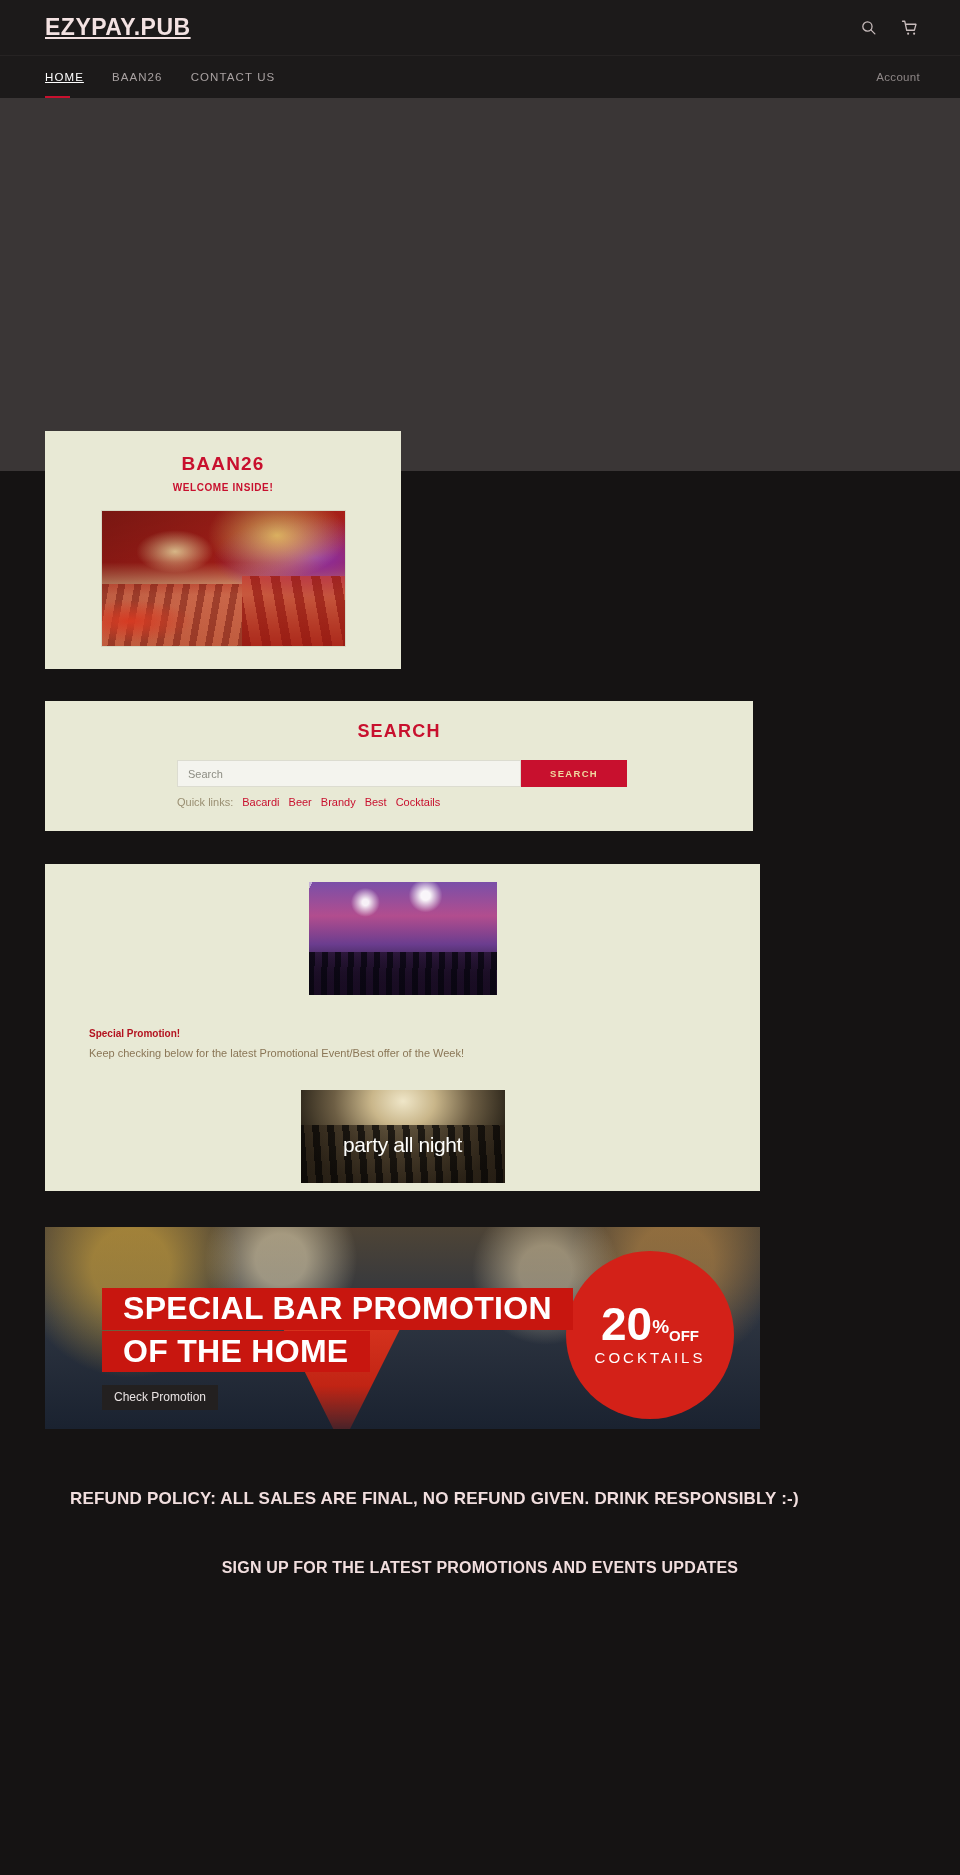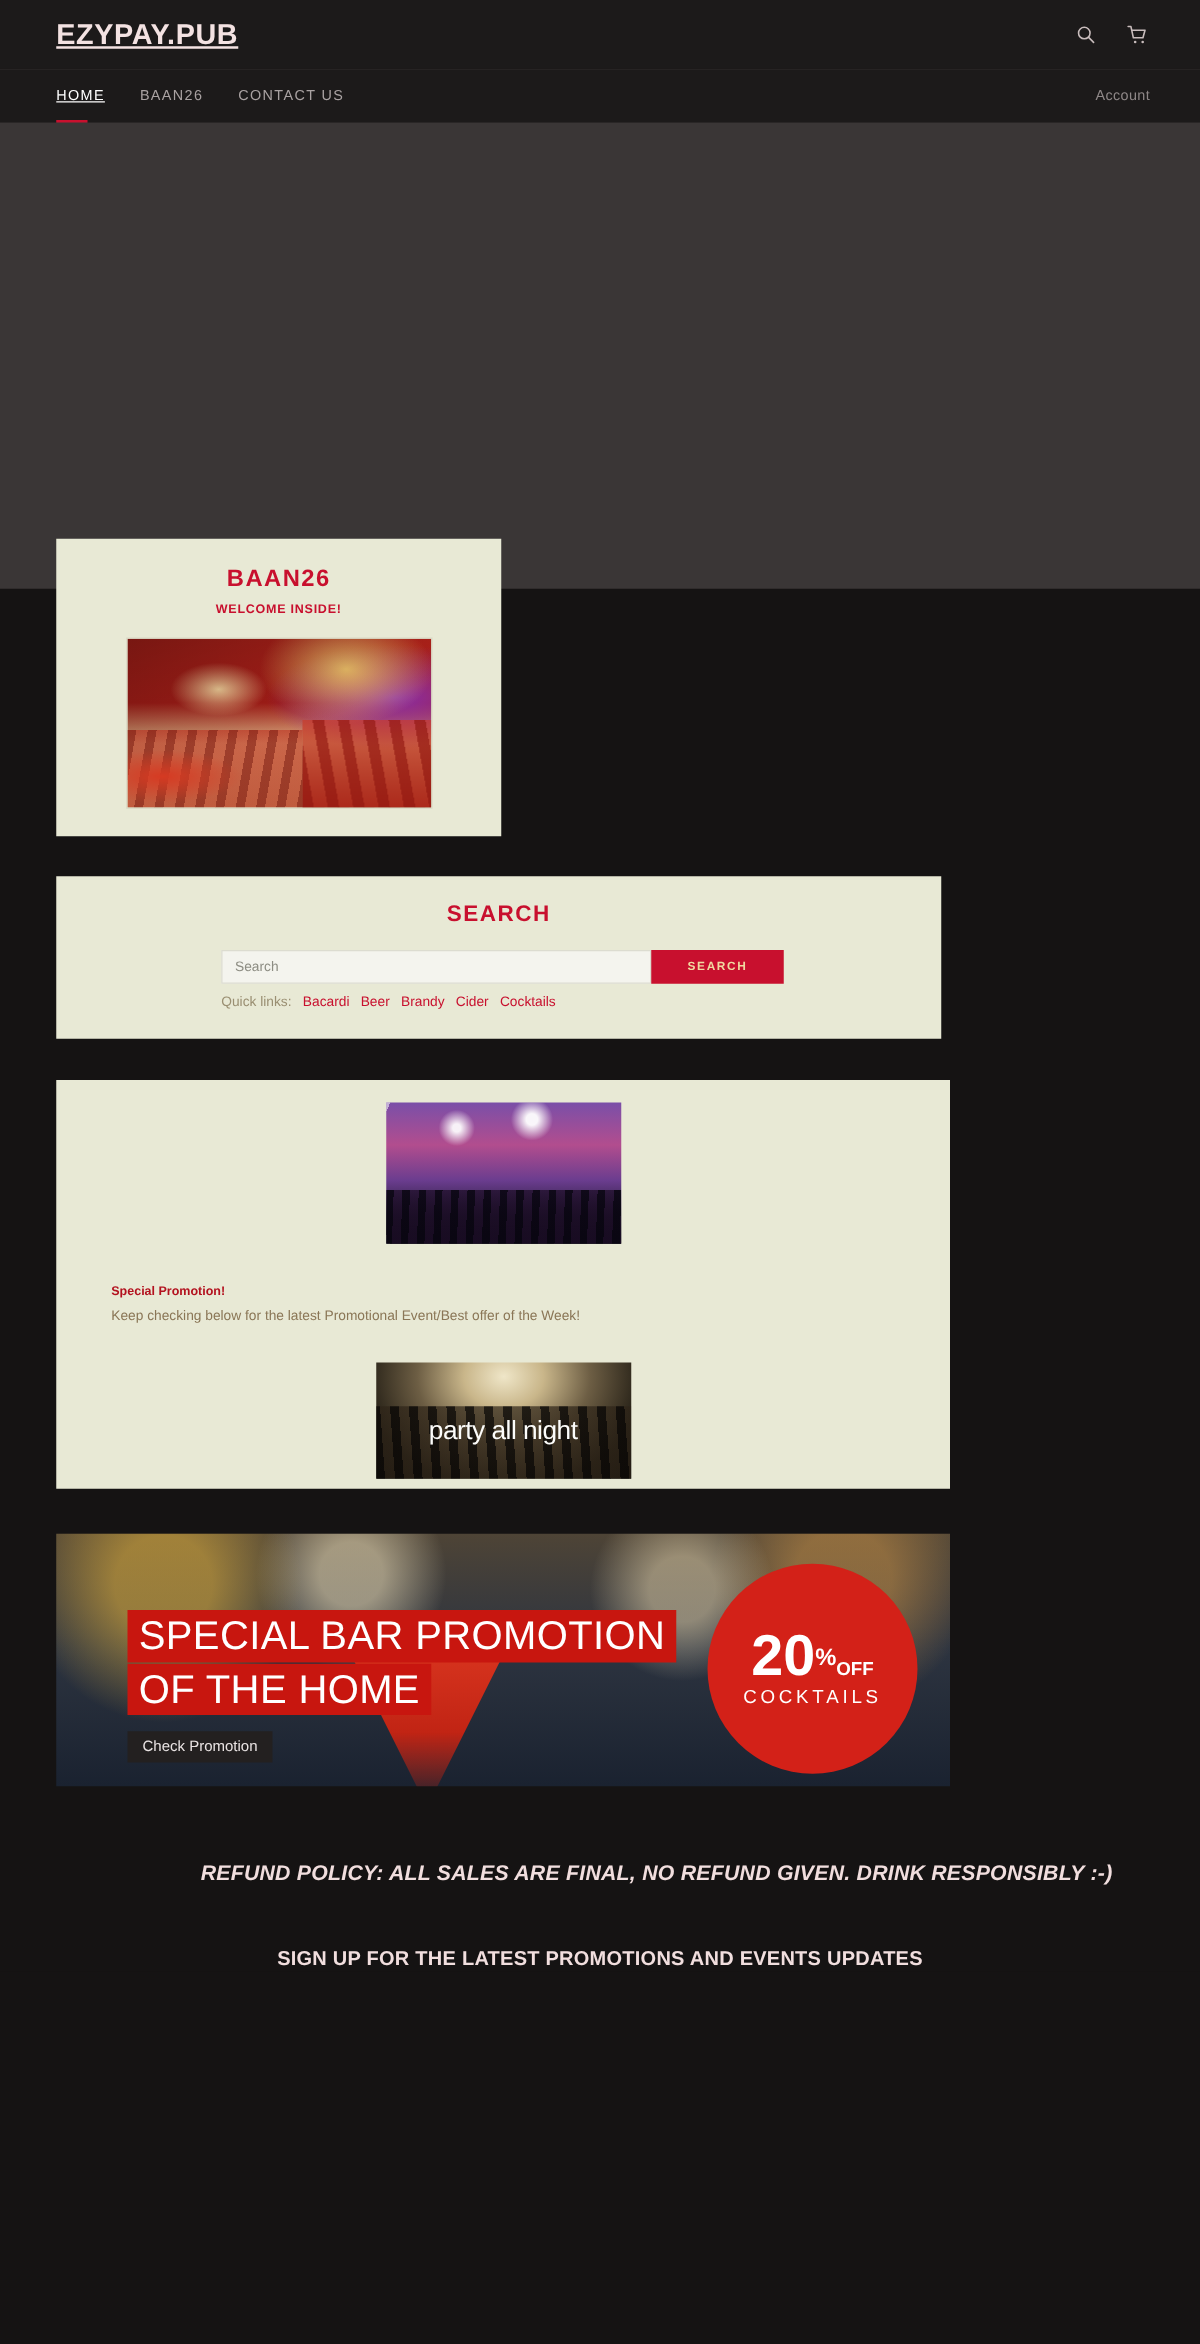--- a/index.html
+++ b/index.html
@@ -317,23 +317,23 @@
   .banner .headline {
     position: absolute;
     left: 57px; top: 61px;
     width: 546px;
   }
   .banner .headline .ln {
     display: inline-block;
     background: #c8160f;
     color: #fff;
     font-size: 32px;
-    font-weight: normal;
+    font-weight: bold;
     letter-spacing: .3px;
-    padding: 3px 9px 4px;
+    padding: 3px 21px 4px;
     line-height: 1.08;
   }
   .banner .headline .ln2 { margin-top: 1px; }
   .banner .cta {
     position: absolute;
     left: 57px; top: 158px;
     background: #232020;
     color: #e9e3e3;
     font-size: 12px;
     padding: 5px 12px 6px;
@@ -347,27 +347,26 @@
     position: absolute;
     left: 0; top: 1440px;
     width: 960px;
     background: #151313;
     padding: 0 45px;
   }
   .refund {
     color: #f1dede;
     font-size: 17px;
     font-weight: bold;
-    text-align: right;
+    text-align: left;
     letter-spacing: .2px;
     padding-top: 47px;
     line-height: 1.45;
     max-width: 820px;
     margin: 0 auto;
-    font-style: italic;
   }
   .signup {
     color: #f1dede;
     font-size: 16px;
     font-weight: bold;
     text-align: center;
     letter-spacing: .2px;
     margin-top: 47px;
   }
 </style>
@@ -420,21 +419,21 @@
   <h2 class="search-heading">SEARCH</h2>
   <form class="search-row">
     <input class="search-input" type="text" placeholder="Search" style="">
     <button class="search-submit" type="submit">SEARCH</button>
   </form>
   <div class="quick-links">
     <span class="ql-label">Quick links:</span>
     <a href="#">Bacardi</a>
     <a href="#">Beer</a>
     <a href="#">Brandy</a>
-    <a href="#">Cider</a>
+    <a href="#">Best</a>
     <a href="#">Cocktails</a>
   </div>
 </section>
 
 <section class="promo-section">
   <div class="promo-img-top"></div>
   <h3 class="promo-heading">Special Promotion!</h3>
   <p class="promo-text">Keep checking below for the latest Promotional Event/Best offer of the Week!</p>
   <div class="promo-img-bottom">
     <span class="caption">party all night</span>

